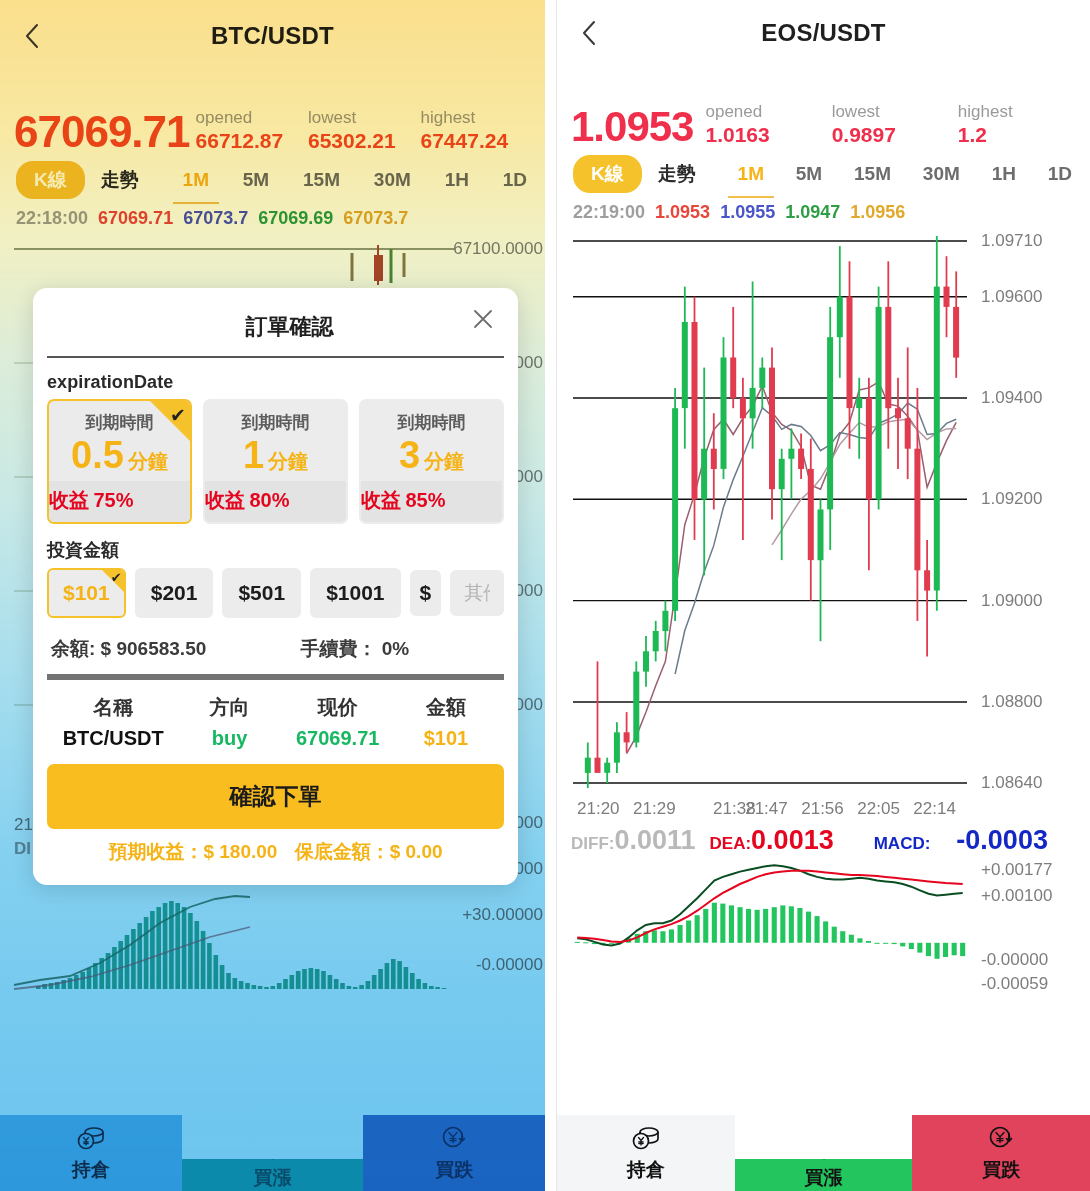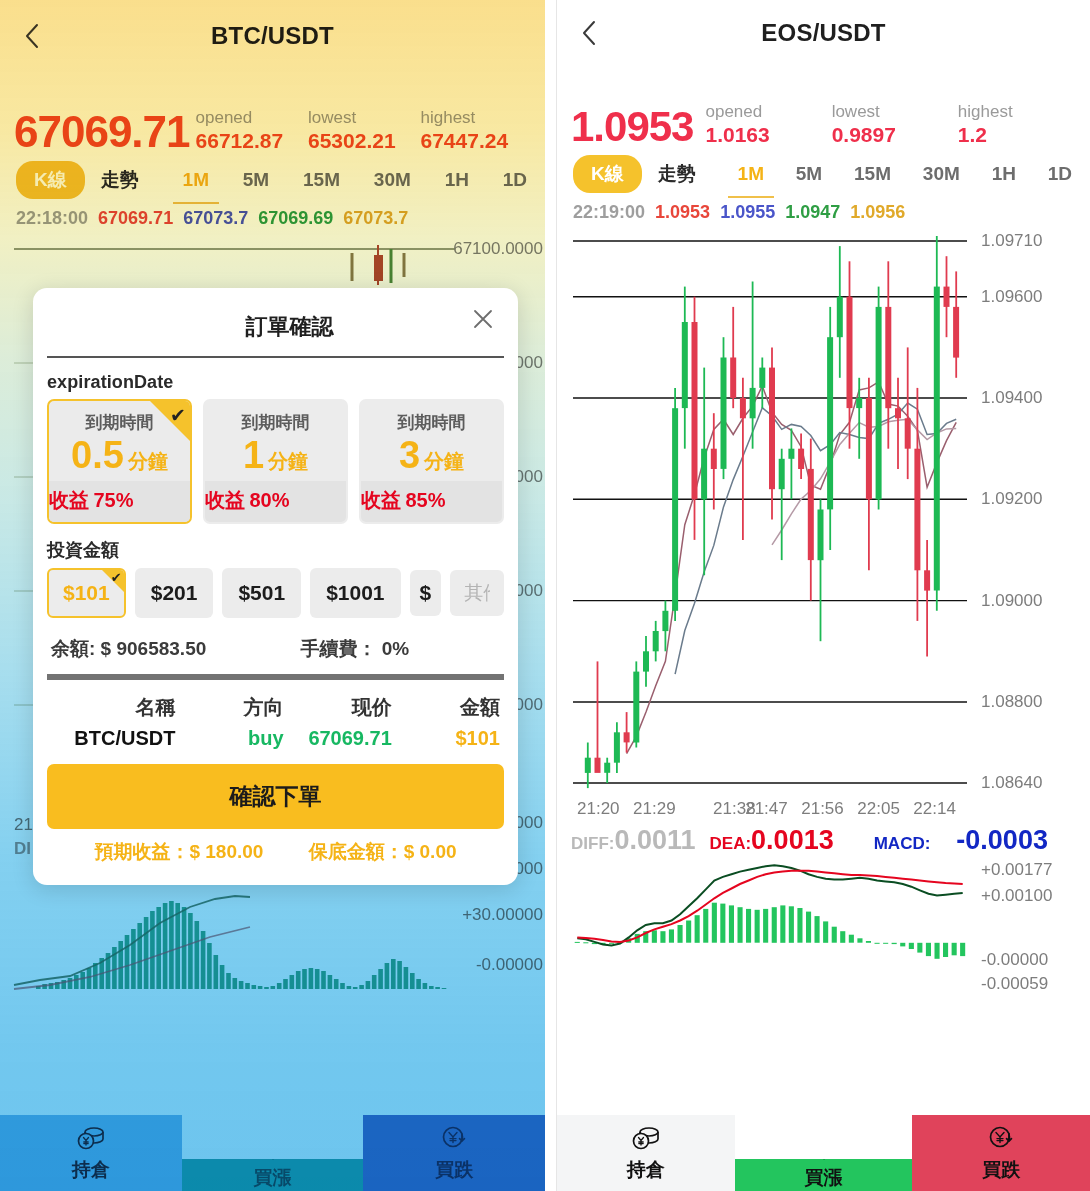--- a/index.html
+++ b/index.html
@@ -162,35 +162,35 @@
   .amt-input::placeholder { color: #b3b3b3; }
 
   .bal-row { display: flex; padding: 2px 4px 12px; border-bottom: 6px solid #737373; }
   .bal-l { flex: 1.25; font-size: 19px; font-weight: bold; color: #3b3b3b; }
   .bal-r { flex: 1; font-size: 19px; font-weight: bold; color: #3b3b3b; }
 
   .tbl { padding: 8px 4px 0; }
   .tbl-row { display: flex; }
   .tbl-row.head { padding: 6px 0 4px; }
   .tbl-row.body { padding: 2px 0 14px; }
-  .th, .td { flex: 1; text-align: right; font-size: 20px; font-weight: bold; }
+  .th, .td { flex: 1; text-align: center; font-size: 20px; font-weight: bold; }
   .th { color: #333; }
   .th:first-child, .td:first-child { flex: 1.15; }
   .td.name { color: #111; }
   .td.dir  { color: #17b862; }
   .td.px   { color: #17b862; }
   .td.amt2 { color: #f5b316; }
 
   .confirm {
     display: block; width: 100%; background: #f9bd1f; color: #1b1b1b;
     border: none; border-radius: 7px; padding: 17px 0;
     font-size: 23px; font-weight: bold; font-family: inherit; cursor: pointer;
   }
   .foot-line { text-align: center; padding: 10px 0 2px; font-size: 19px; font-weight: bold; color: #f5b316; }
-  .foot-line span { margin: 0 20px; text-align: right; }
+  .foot-line span { margin: 0 6px; text-align: right; }
 </style>
 </head>
 <body>
 
 <div class="root">
 
   <div class="panel panel-left">
 
     <div class="wash"></div>
 

